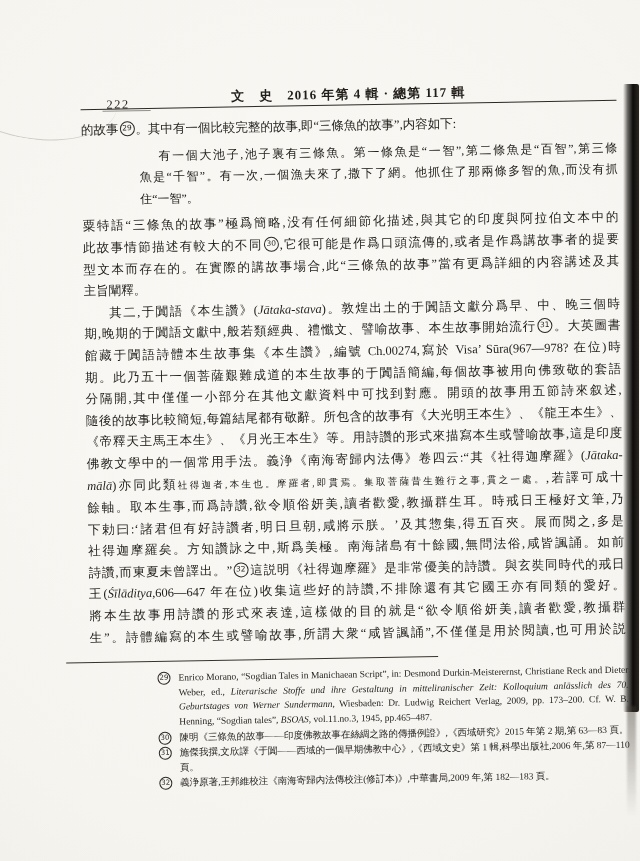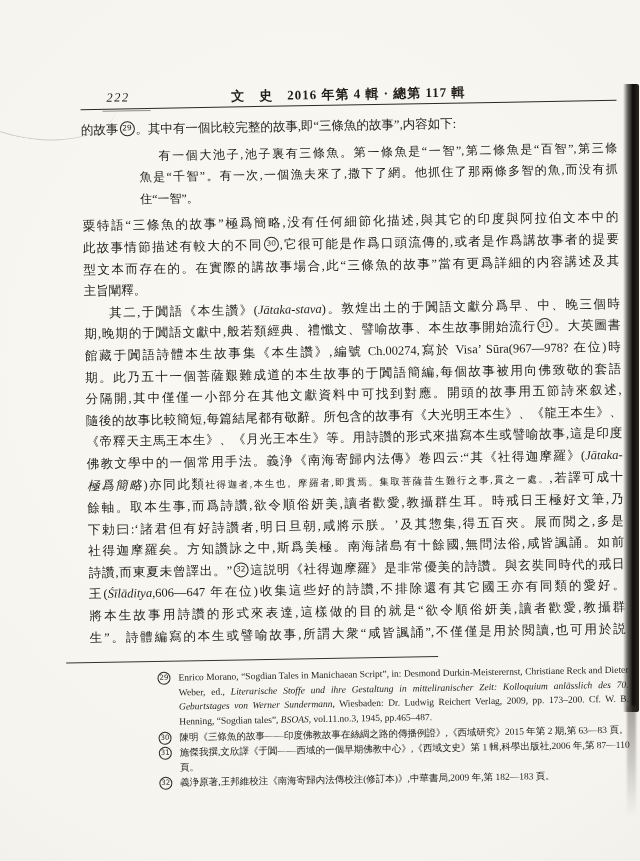--- a/index.html
+++ b/index.html
@@ -19,21 +19,21 @@
     background:linear-gradient(to bottom, rgba(70,64,56,.45), rgba(70,64,56,0));
     filter:blur(1.2px);
   }
   .corner-curl{
     position:absolute;left:-52px;top:52px;width:170px;height:86px;border-radius:50%;
     border-bottom:1px solid rgba(120,113,100,.30);transform:rotate(9deg);
   }
   .content{position:absolute;left:0;top:0;width:640px;transform:rotate(-1deg);transform-origin:320px 420px;}
   .running-header{position:relative;margin:86px 18px 0 86px;height:19px;border-bottom:1.3px solid #2c2823;font-size:13px;}
   .running-header::after{content:"";position:absolute;left:22px;bottom:-3px;width:48px;border-bottom:1px solid rgba(44,40,35,.5);}
-  .page-num{position:absolute;left:26px;top:1px;letter-spacing:1.5px;font-size:12.5px;font-style:italic;}
+  .page-num{position:absolute;left:26px;top:8px;letter-spacing:1.5px;font-size:12.5px;}
   .journal-title{position:absolute;left:0;right:0;top:0;text-align:center;font-weight:600;letter-spacing:1px;font-size:13px;}
   .body-text{margin:10px 18px 0 86px;width:536px;font-size:12.5px;line-height:21.6px;}
   .bl{text-align:justify;}
   .bl.j{text-align-last:justify;}
   .bl.e{text-align-last:left;}
   .quote{margin:5px 0 5px 58px;width:478px;font-size:12px;}
   .quote .first{text-indent:1.6em;}
   .indent2{text-indent:2em;}
   .fnref{
     display:inline-block;width:13px;height:13px;line-height:12.5px;margin:0 1px;
@@ -86,21 +86,21 @@
 
       <div>
         <div class="bl j indent2"><span>其二,于闐語《本生讚》(</span><span class="lat">Jātaka-stava</span><span>)。敦煌出土的于闐語文獻分爲早、中、晚三個時</span></div>
         <div class="bl j"><span>期,晚期的于闐語文獻中,般若類經典、禮懺文、譬喻故事、本生故事開始流行</span><span class="fnref">31</span><span>。大英圖書</span></div>
         <div class="bl j">館藏于闐語詩體本生故事集《本生讚》,編號 Ch.00274,寫於 Visa’ Sūra(967—978? 在位)時</div>
         <div class="bl j">期。此乃五十一個菩薩艱難成道的本生故事的于闐語簡編,每個故事被用向佛致敬的套語</div>
         <div class="bl j">分隔開,其中僅僅一小部分在其他文獻資料中可找到對應。開頭的故事用五節詩來叙述,</div>
         <div class="bl j">隨後的故事比較簡短,每篇結尾都有敬辭。所包含的故事有《大光明王本生》、《龍王本生》、</div>
         <div class="bl j">《帝釋天主馬王本生》、《月光王本生》等。用詩讚的形式來描寫本生或譬喻故事,這是印度</div>
         <div class="bl j"><span>佛教文學中的一個常用手法。義浄《南海寄歸内法傳》卷四云:“其《社得迦摩羅》(</span><span class="lat">Jātaka-</span></div>
-        <div class="bl j"><span class="lat">極爲簡略</span><span>)亦同此類</span><span class="smallnote">社得迦者,本生也。摩羅者,即貫焉。集取菩薩昔生難行之事,貫之一處。</span><span>,若譯可成十</span></div>
+        <div class="bl j"><span class="lat">mālā</span><span>)亦同此類</span><span class="smallnote">社得迦者,本生也。摩羅者,即貫焉。集取菩薩昔生難行之事,貫之一處。</span><span>,若譯可成十</span></div>
         <div class="bl j">餘軸。取本生事,而爲詩讚,欲令順俗妍美,讀者歡愛,教攝群生耳。時戒日王極好文筆,乃</div>
         <div class="bl j">下勅曰:‘諸君但有好詩讚者,明日旦朝,咸將示朕。’及其惣集,得五百夾。展而閲之,多是</div>
         <div class="bl j">社得迦摩羅矣。方知讚詠之中,斯爲美極。南海諸島有十餘國,無問法俗,咸皆諷誦。如前</div>
         <div class="bl j"><span>詩讚,而東夏未曾譯出。”</span><span class="fnref">32</span><span>這説明《社得迦摩羅》是非常優美的詩讚。與玄奘同時代的戒日</span></div>
         <div class="bl j"><span>王(</span><span class="lat">Śīlāditya</span><span>,606—647 年在位)收集這些好的詩讚,不排除還有其它國王亦有同類的愛好。</span></div>
         <div class="bl j">將本生故事用詩讚的形式來表達,這樣做的目的就是“欲令順俗妍美,讀者歡愛,教攝群</div>
         <div class="bl j">生”。詩體編寫的本生或譬喻故事,所謂大衆“咸皆諷誦”,不僅僅是用於閲讀,也可用於説</div>
       </div>
     </div>
 

